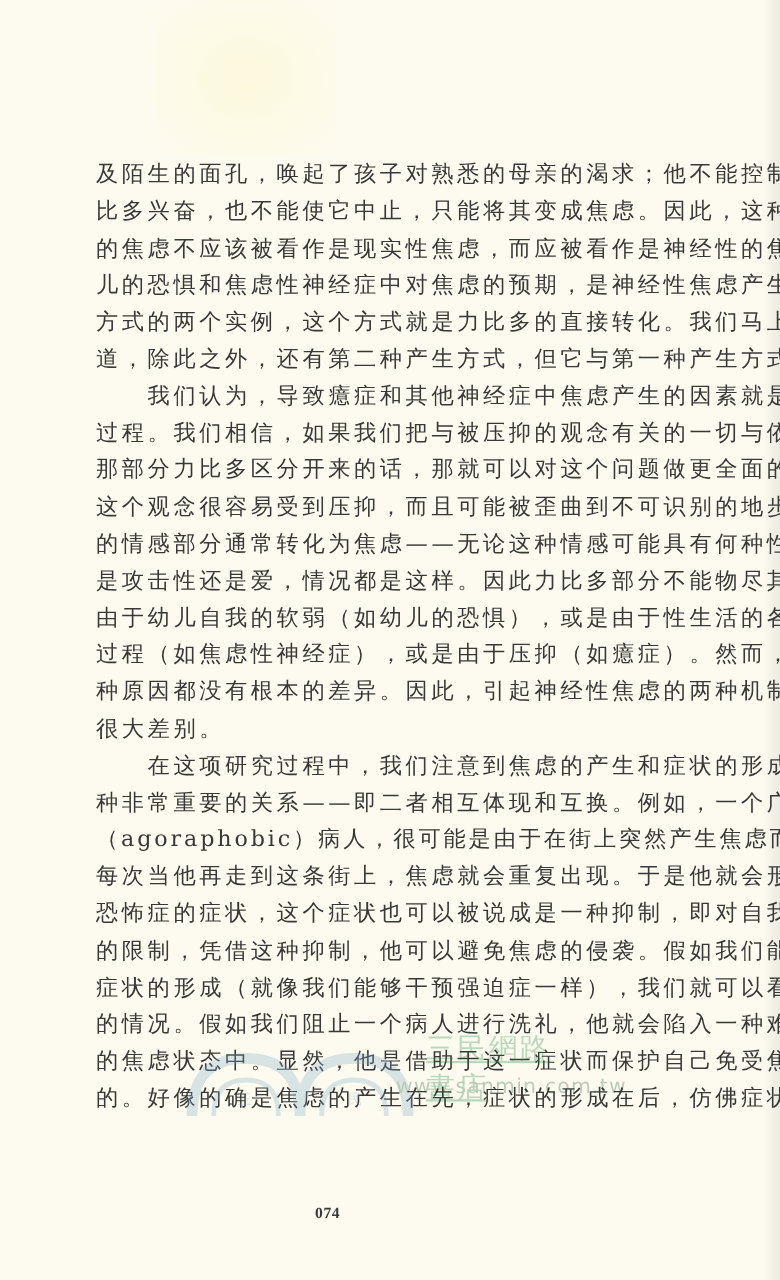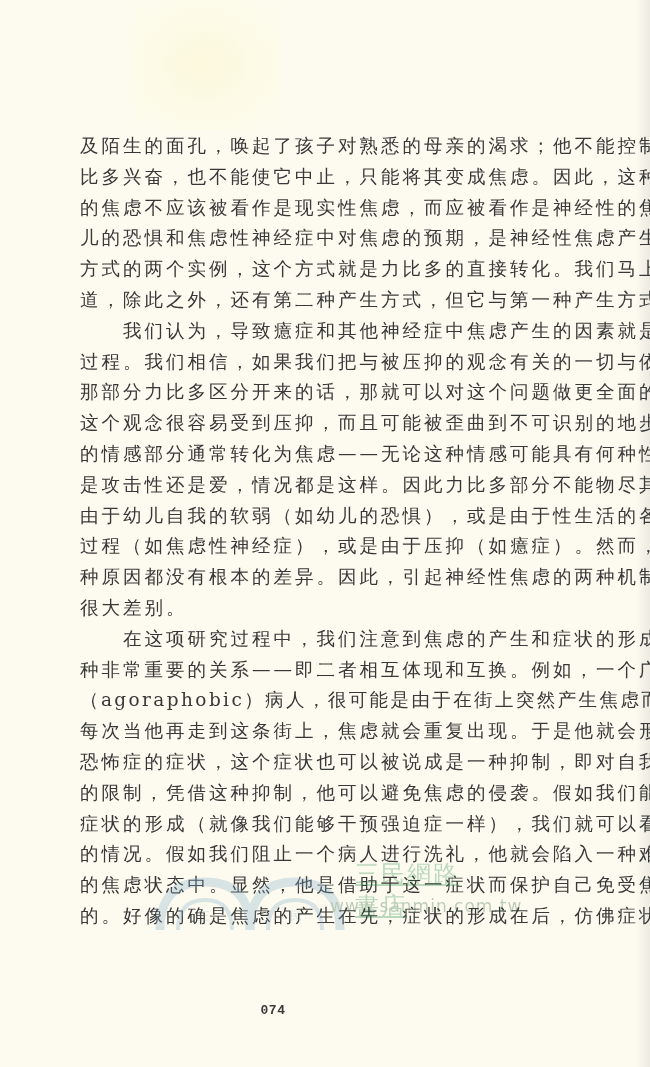--- a/index.html
+++ b/index.html
@@ -81,21 +81,21 @@
       font-size: 12px;
       color: #7aa7c9;
       font-family: "DejaVu Sans", sans-serif;
     }
     .page-number {
       position: absolute;
       left: 0;
       width: 546px;
       top: 1003px;
       text-align: center;
-      font-family: Liberation Mono, monospace;
+      font-family: Liberation Serif, serif;
       font-weight: bold;
       font-size: 13px;
       color: #3a3a3a;
       letter-spacing: 0.5px;
     }
   </style>
 </head>
 <body>
 
 <div class="page-shade-left"></div>

